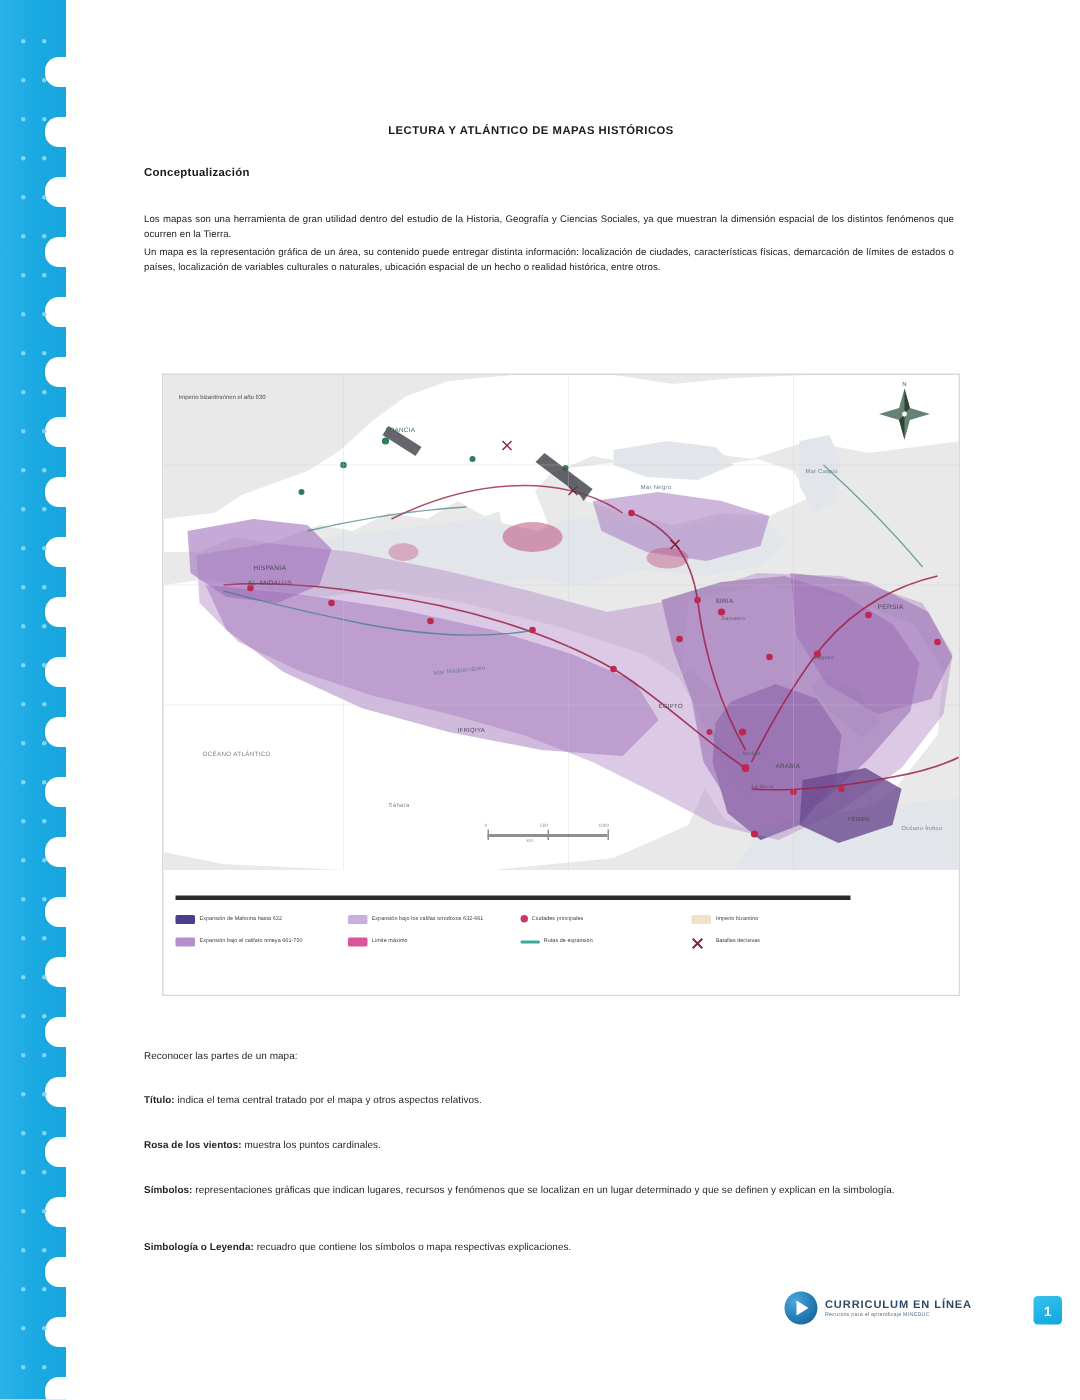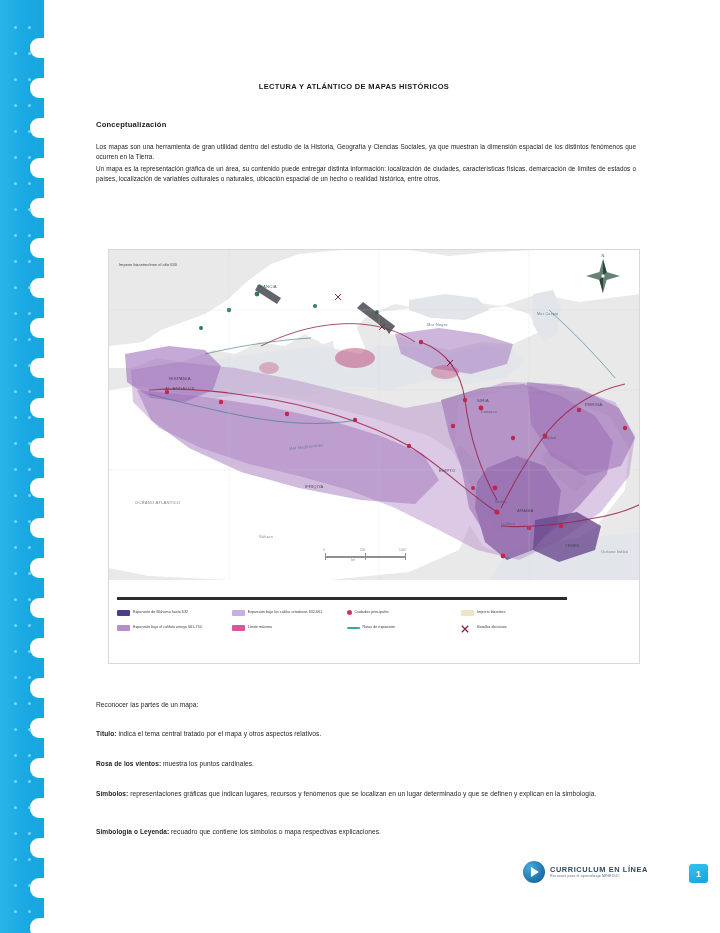--- a/index.html
+++ b/index.html
@@ -51,21 +51,21 @@
     width: 620px;
     text-align: center;
     font-size: 7.5px;
     font-weight: bold;
     letter-spacing: 0.35px;
     color: #1a1a1a;
   }
 
   #section-heading {
     position: absolute;
-    left: 52px; top: 120px;
+    left: 52px; top: 110px;
     font-size: 7.6px;
     font-weight: bold;
     color: #1a1a1a;
     letter-spacing: 0.2px;
   }
 
   .body-par {
     position: absolute;
     left: 52px;
     width: 540px;

